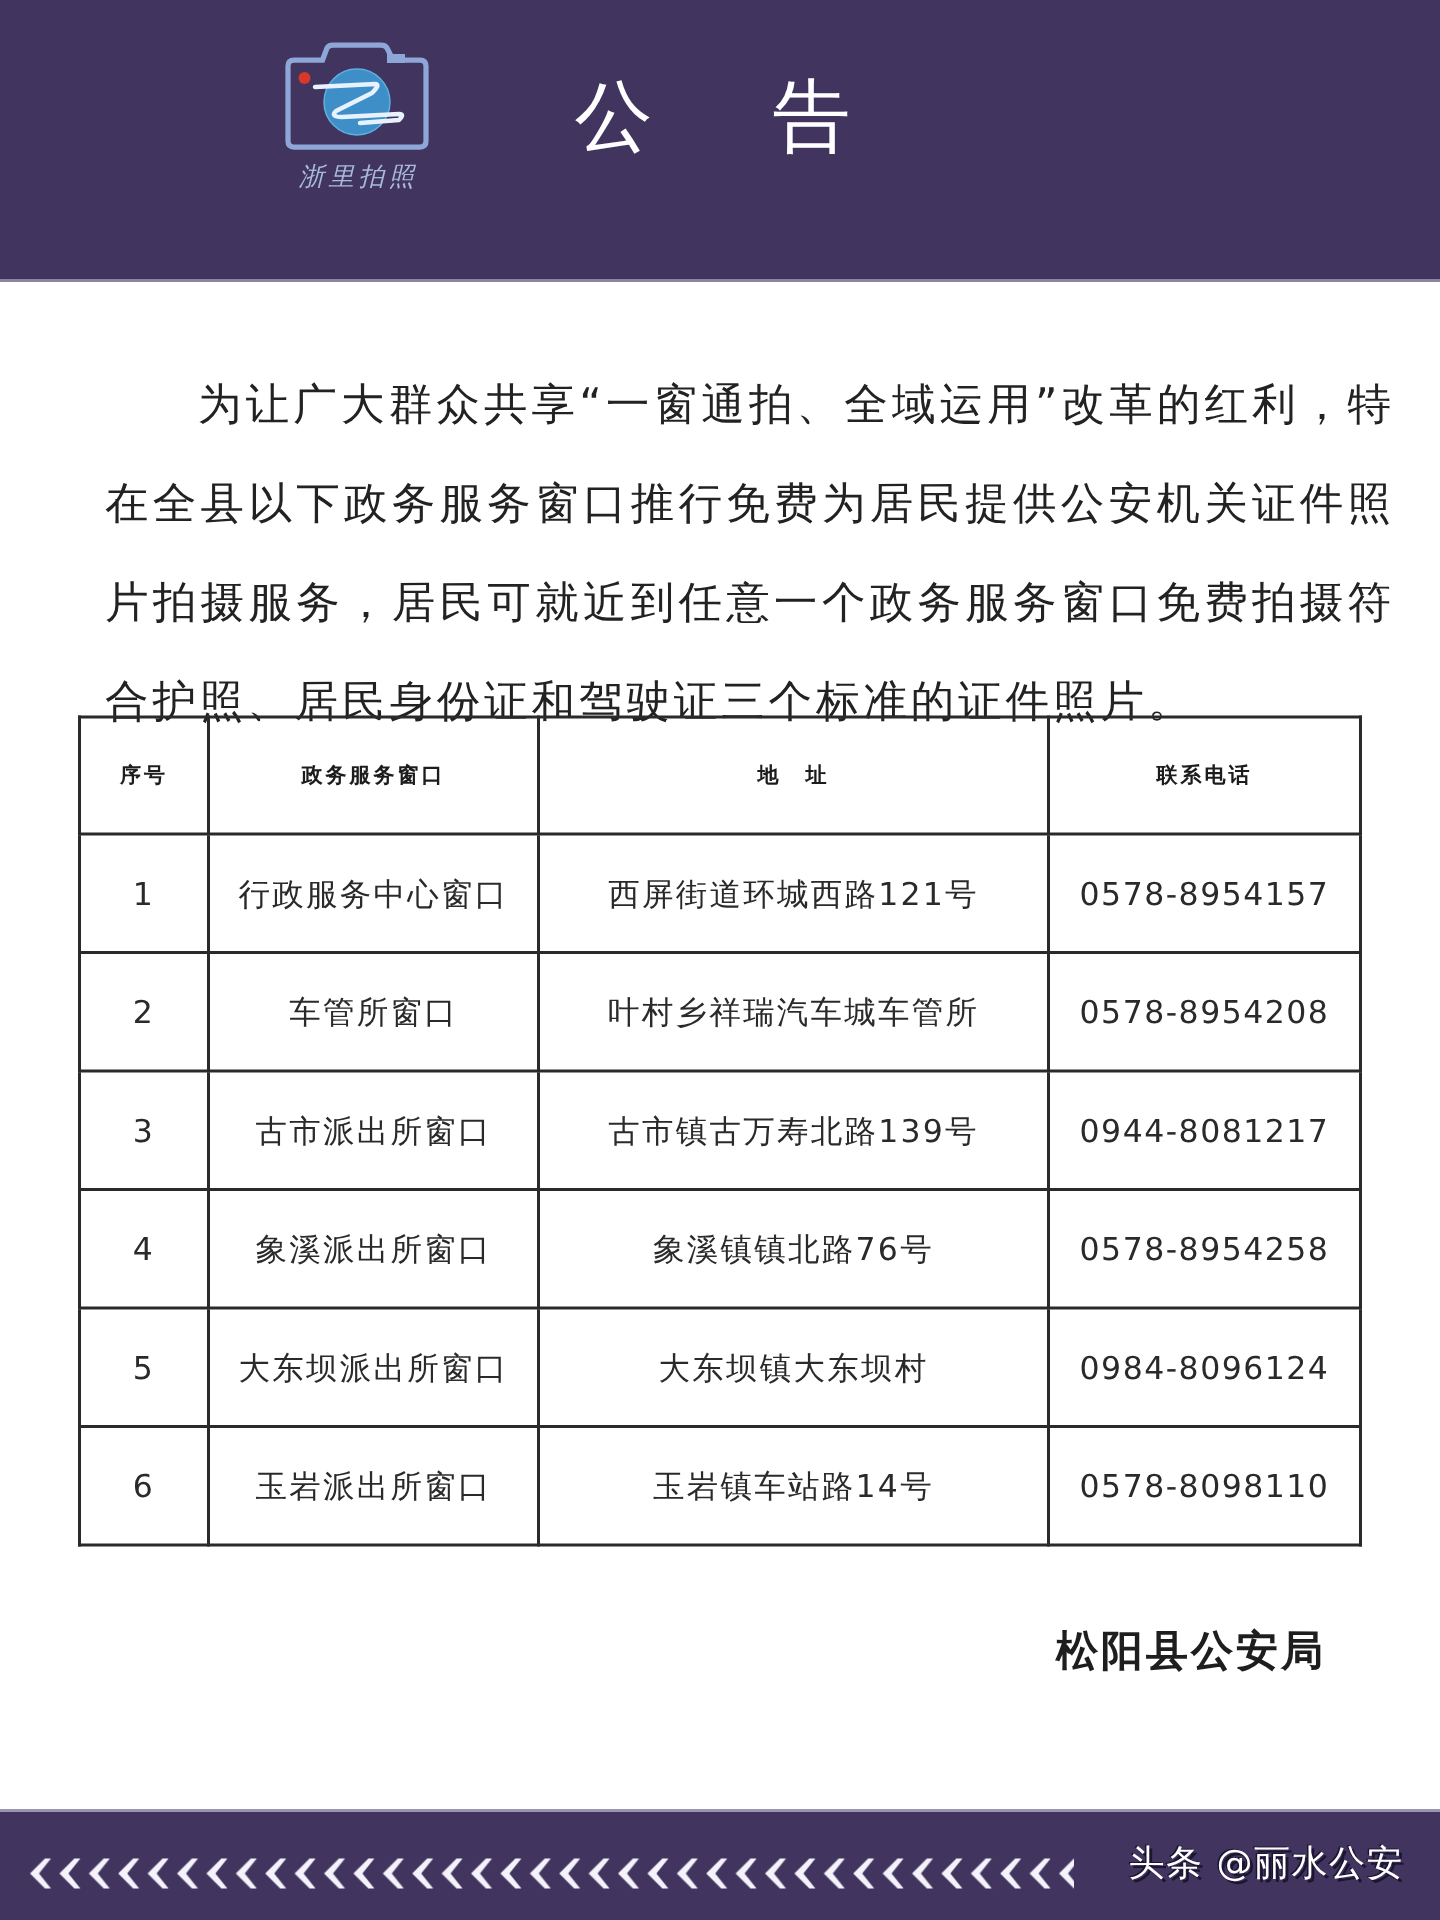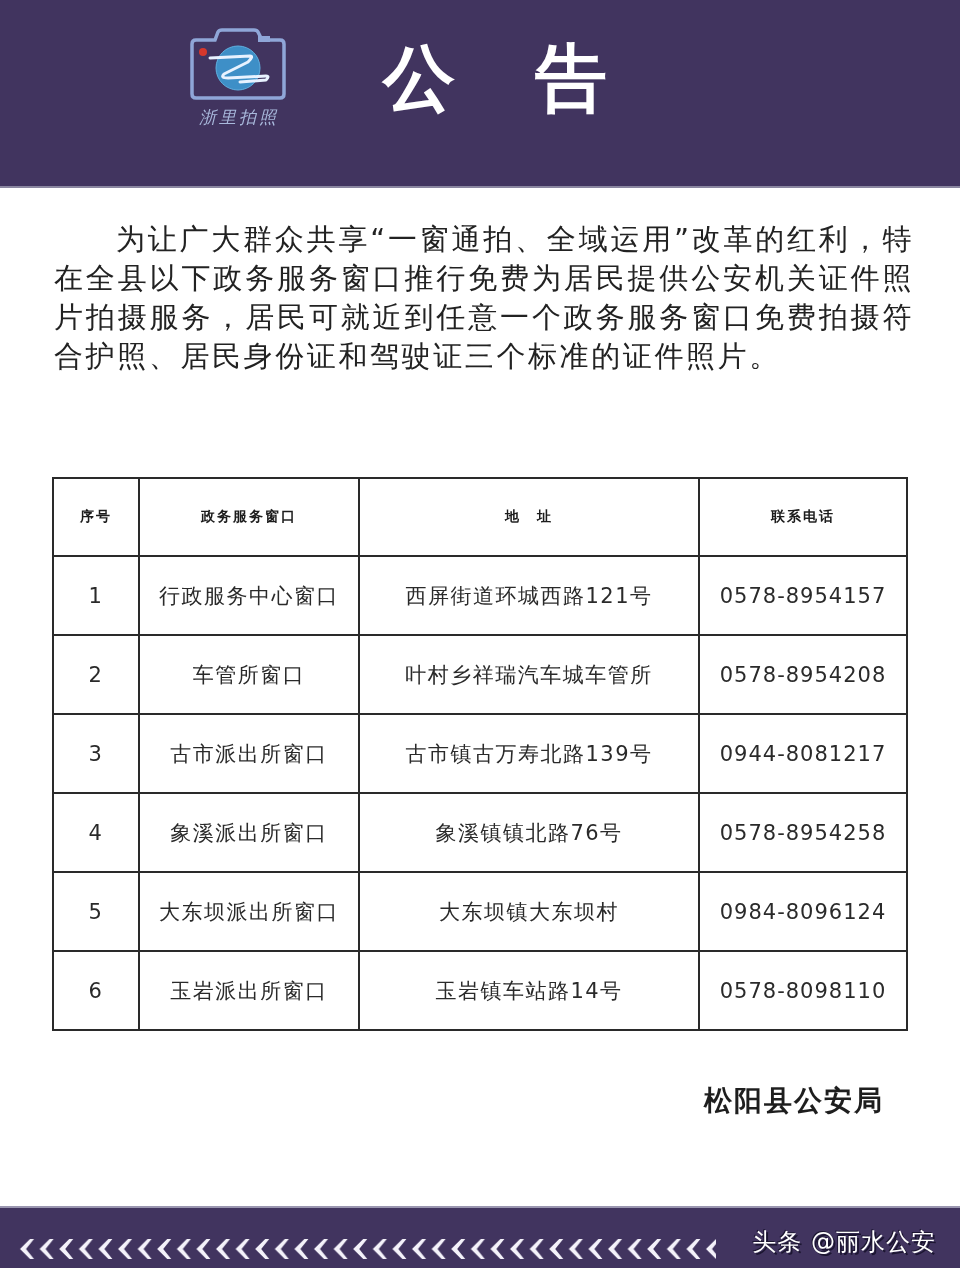--- a/index.html
+++ b/index.html
@@ -36,37 +36,37 @@
       text-align: center;
       font-size: 17px;
       letter-spacing: 3px;
       color: #a9b9dc;
       font-style: italic;
       font-family: "DejaVu Serif", serif;
     }
     .title {
       position: absolute;
       left: 383px; top: 36px;
-      font-size: 72px;
-      font-weight: bold;
+      font-size: 52px;
+      font-weight: normal;
       color: #ffffff;
       letter-spacing: 80px;
       line-height: 84px;
       font-family: "DejaVu Sans", sans-serif;
     }
     .intro {
       position: absolute;
       left: 54px; top: 220px;
       width: 860px;
       font-size: 29px;
-      line-height: 39px;
+      line-height: 66px;
       letter-spacing: 2.6px;
       color: #222222;
       text-indent: 62px;
-      margin: 0;
+      margin: 16px;
       text-align: justify;
     }
     .notice-table {
       position: absolute;
       left: 52px; top: 477px;
       border-collapse: collapse;
       table-layout: fixed;
       width: 856px;
     }
     .notice-table td, .notice-table th {
@@ -108,21 +108,21 @@
       line-height: 42px;
     }
     .signature .date {
       font-size: 28px;
       letter-spacing: 1px;
       line-height: 40px;
     }
     .footer-band {
       position: absolute;
       left: 0; top: 1206px;
-      width: 960px; height: 62px;
+      width: 960px; height: 74px;
       background: #41345f;
       border-top: 2px solid #9a96b0;
       box-sizing: border-box;
     }
     .chevrons {
       position: absolute;
       left: 16px; top: 29px;
       width: 700px; height: 24px;
       overflow: hidden;
     }

